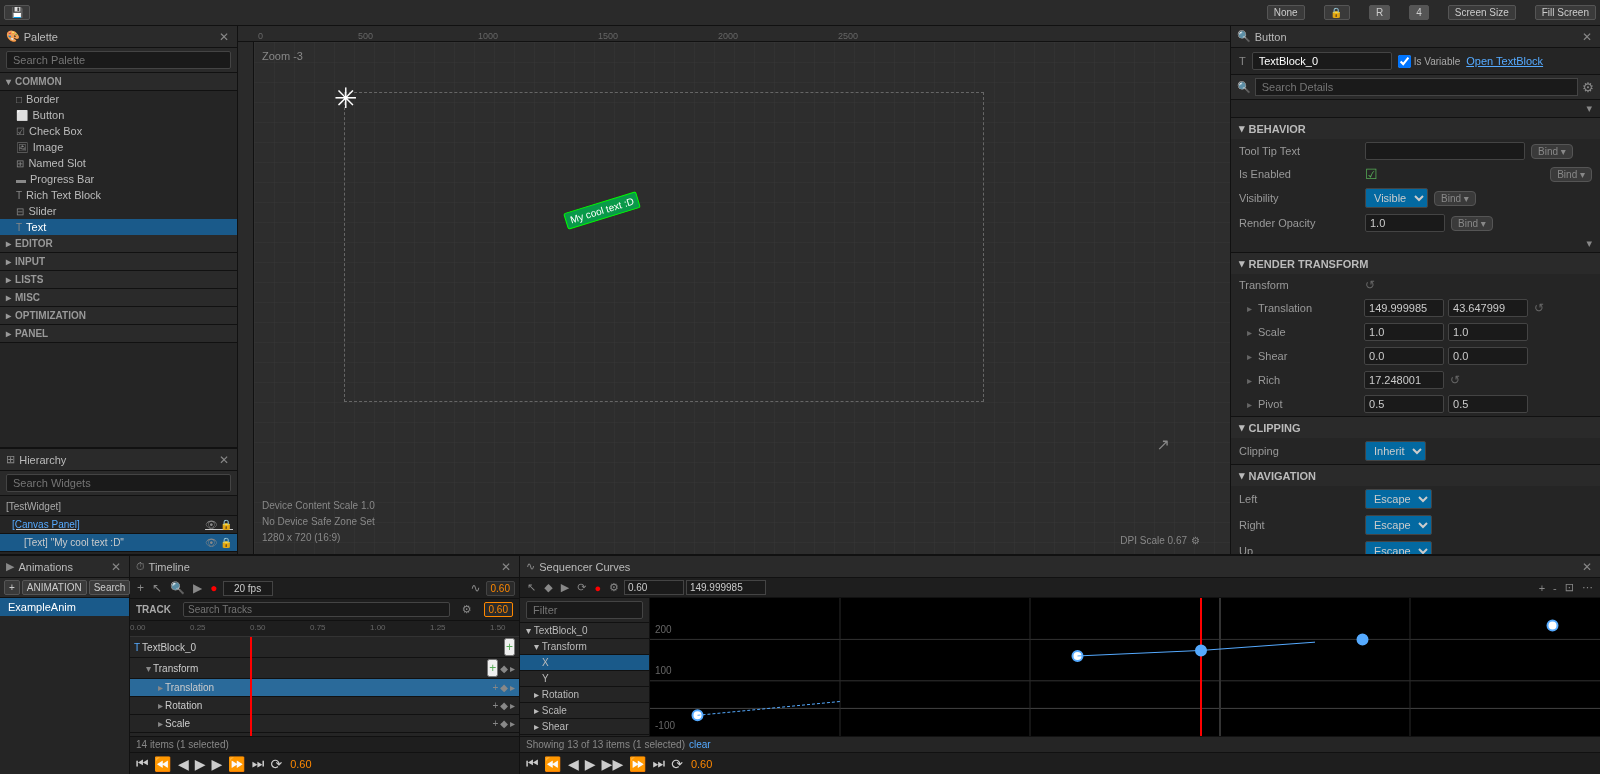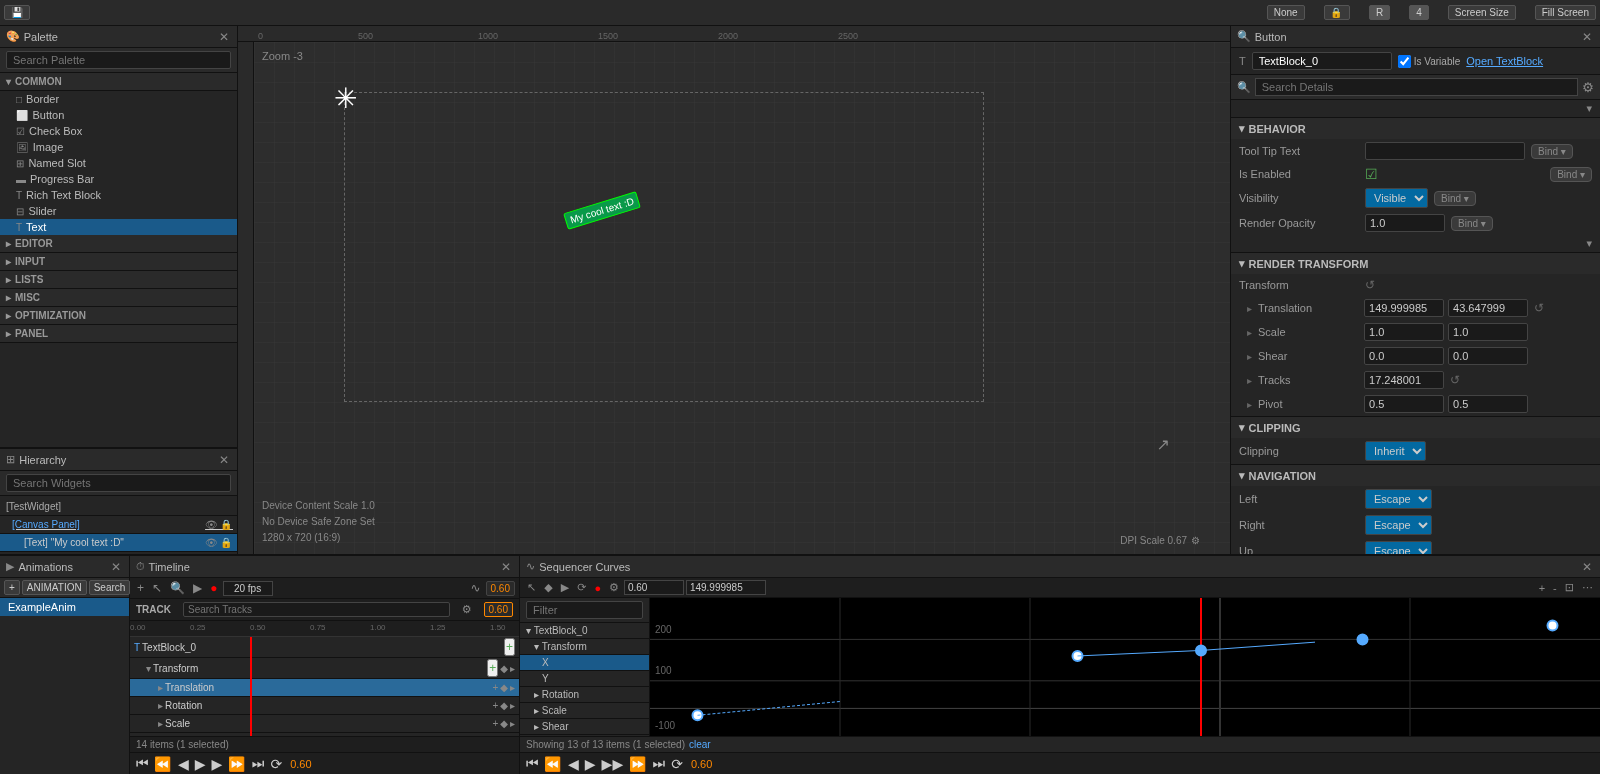--- a/index.html
+++ b/index.html
@@ -402,21 +402,21 @@
           <span class="sub-arrow">▸</span>
           <span class="details-label" style="width:100px;">Shear</span>
           <div class="two-inputs">
             <input class="details-input" type="text" value="0.0" style="">
             <input class="details-input" type="text" value="0.0" style="">
           </div>
         </div>
 
         <div class="details-row">
           <span class="sub-arrow">▸</span>
-          <span class="details-label" style="width:100px;">Tracks</span>
+          <span class="details-label" style="width:100px;">Rich</span>
           <input class="details-input" type="text" value="17.248001" style="">
           <button class="reset-btn">↺</button>
         </div>
 
         <div class="details-row">
           <span class="sub-arrow">▸</span>
           <span class="details-label" style="width:100px;">Pivot</span>
           <div class="two-inputs">
             <input class="details-input" type="text" value="0.5" style="">
             <input class="details-input" type="text" value="0.5" style="">

